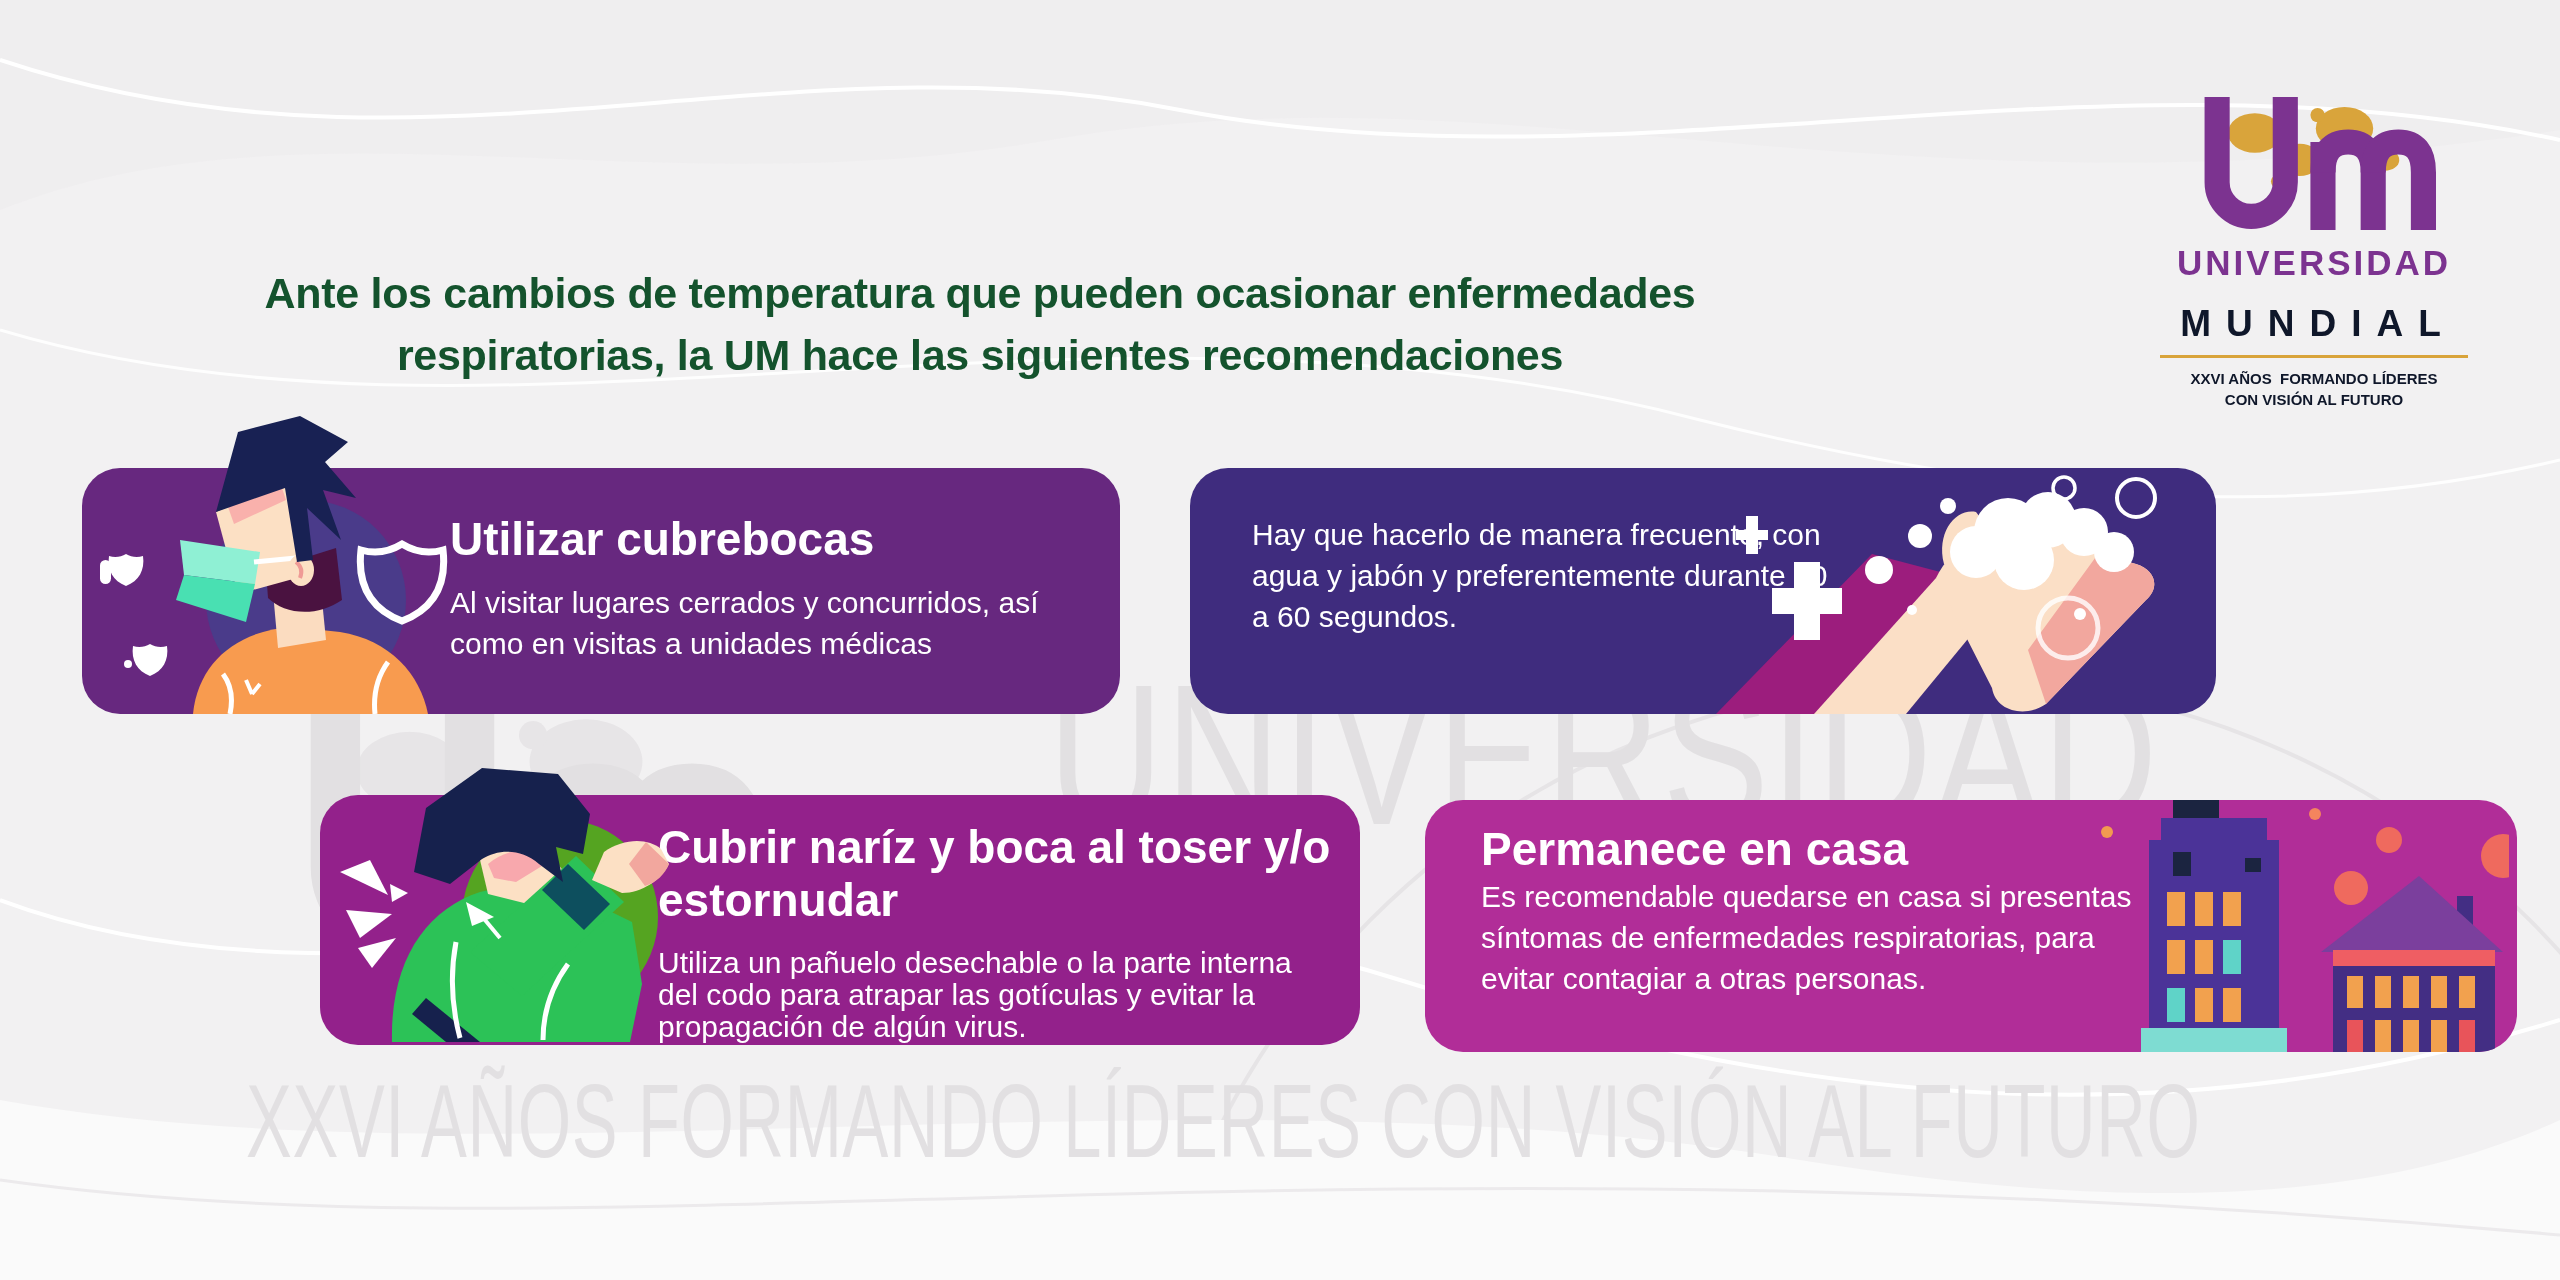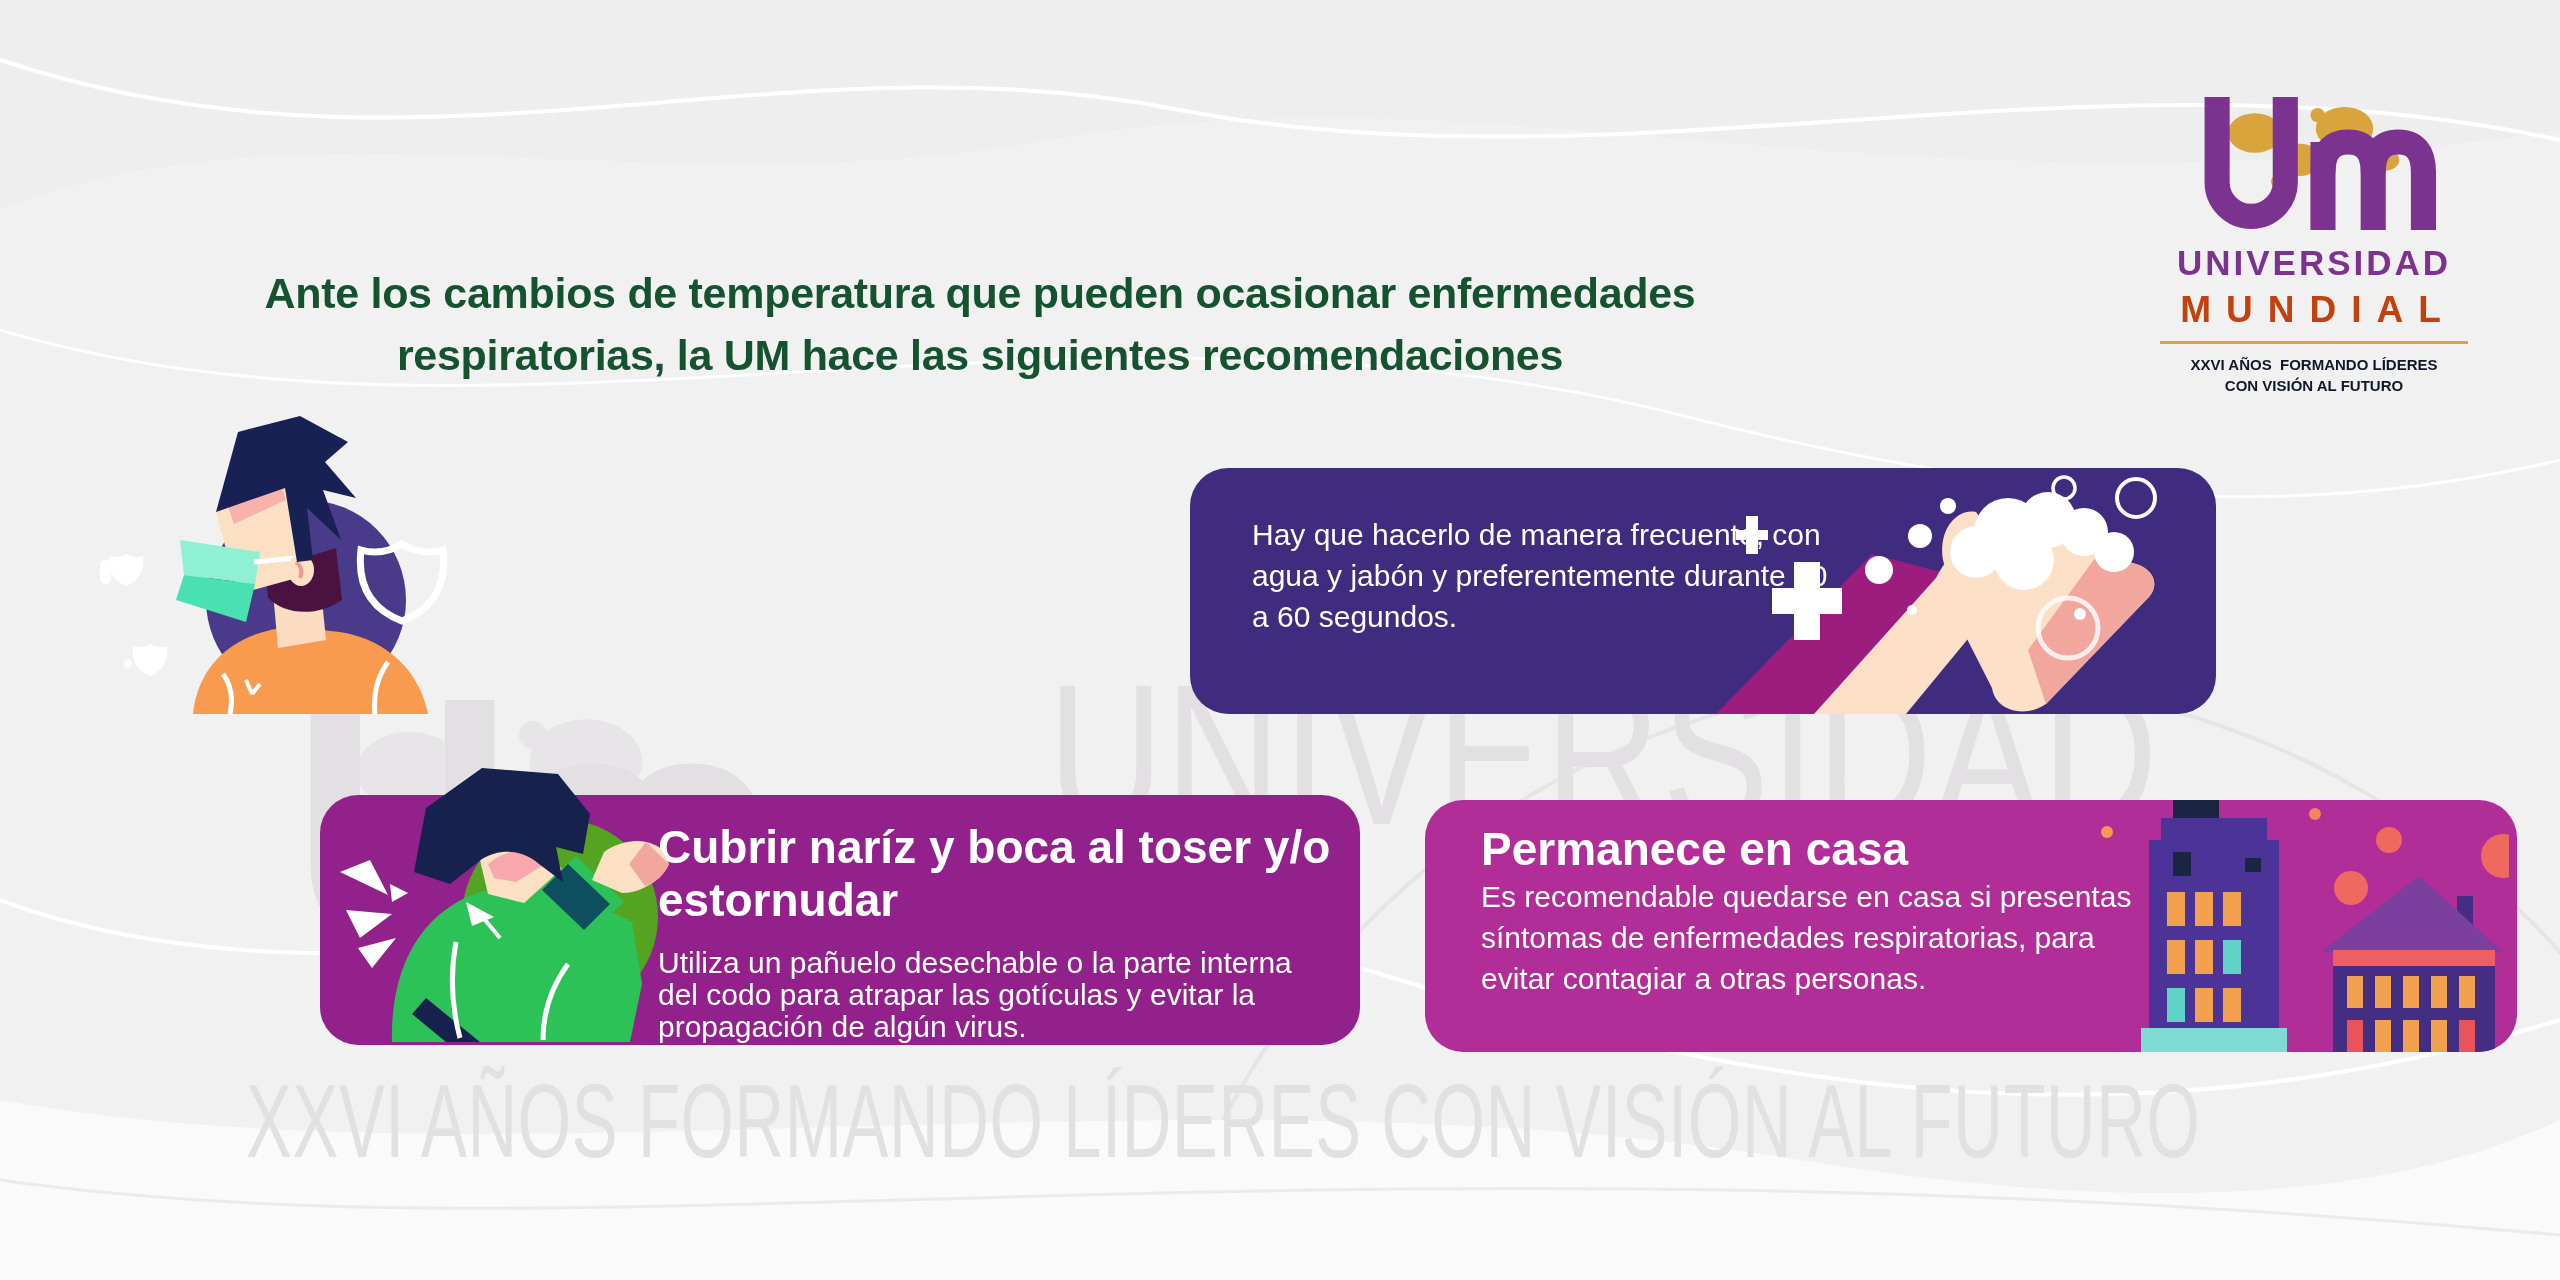--- a/index.html
+++ b/index.html
@@ -26,21 +26,21 @@
   
   #main-title{
     position:absolute;z-index:4;left:180px;top:262px;width:1600px;
     text-align:center;color:#14532d;font-weight:bold;
     font-size:43px;line-height:62px;letter-spacing:-.3px;
   }
   
   #logo{position:absolute;z-index:4;left:2128px;top:88px;width:372px;text-align:center;}
   #logo-monogram{margin:0 auto;}
   #logo-universidad{margin-top:4px;font-size:35px;letter-spacing:3px;color:#7c3390;font-weight:600;}
-  #logo-mundial{margin-top:6px;font-size:37px;letter-spacing:15px;color:#c2410c;font-weight:600;text-indent:8px;}
+  #logo-mundial{margin-top:20px;font-size:37px;letter-spacing:15px;color:#0f172a;font-weight:600;text-indent:8px;}
   #logo-rule{width:308px;height:3px;background:#d9a43b;margin:10px auto 10px auto;}
   .logo-tagline{font-size:15px;line-height:21px;font-weight:bold;color:#0f172a;white-space:pre;}
   
   .card{position:absolute;z-index:2;border-radius:38px;color:#ffffff;overflow:hidden;}
   .card-title{font-weight:bold;font-size:46px;line-height:54px;letter-spacing:0;}
   .card-body{font-size:30px;line-height:41px;font-weight:400;}
   #card-1{left:82px;top:468px;width:1038px;height:246px;}
   #card-1 .card-inner{padding:44px 30px 0 368px;}
   #card-1 .card-body{margin-top:16px;width:660px;}
   #card-2{left:1190px;top:468px;width:1026px;height:246px;}
@@ -115,20 +115,26 @@
         <path d="M202,94 Q202,60 230,60 Q258,60 258,94 V158"></path>
       </g>
     </svg>
     <div id="logo-universidad">UNIVERSIDAD</div>
     <div id="logo-mundial">MUNDIAL</div>
     <div id="logo-rule"></div>
     <div class="logo-tagline">XXVI AÑOS  FORMANDO LÍDERES</div>
     <div class="logo-tagline">CON VISIÓN AL FUTURO</div>
   </div>
 
+  <div id="card-1" class="card" style="background-color: rgb(103, 40, 127);">
+    <div class="card-inner">
+      <div class="card-title">Utilizar cubrebocas</div>
+      <div class="card-body">Al visitar lugares cerrados y concurridos, así como en visitas a unidades médicas</div>
+    </div>
+  </div>
 
   <div id="card-2" class="card" style="background-color: rgb(63, 44, 126);">
     <svg class="card-art" width="640" height="246" viewBox="0 0 640 246">
       <path d="M140,246 L296,86 L372,106 L250,246 Z" fill="#9c1d7d"></path>
       <path d="M238,246 L360,110 L424,132 L330,246 Z" fill="#fbdfc6"></path>
       <path d="M368,96 C360,64 380,40 400,44 L414,62 C402,74 393,88 393,104 Z" fill="#fbdfc6"></path>
       <path d="M360,110 C380,70 420,58 450,64 L560,96 C580,102 584,120 570,132 L470,236 C450,250 420,244 416,220 Z" fill="#fbdfc6"></path>
       <path d="M470,236 L570,132 C584,120 580,102 560,96 L522,86 L452,182 Z" fill="#f2a79e"></path>
       <g fill="#ffffff">
         <circle cx="432" cy="64" r="34"></circle>

